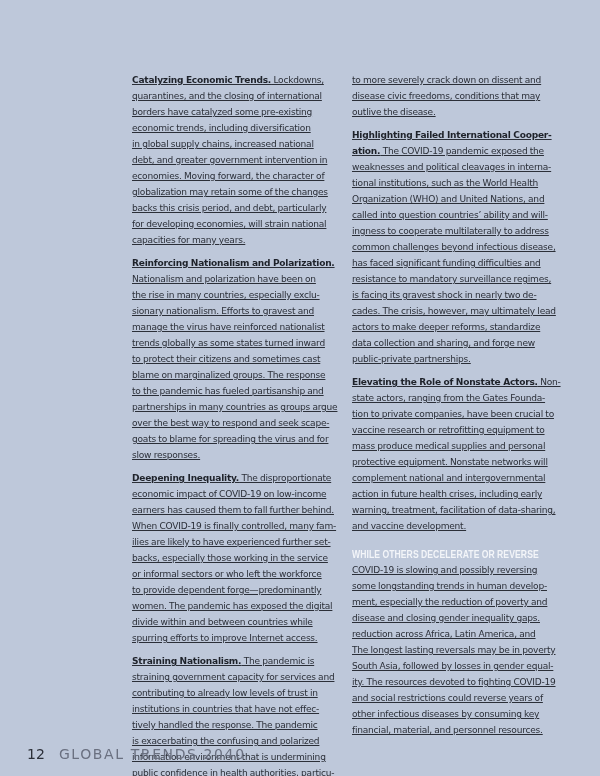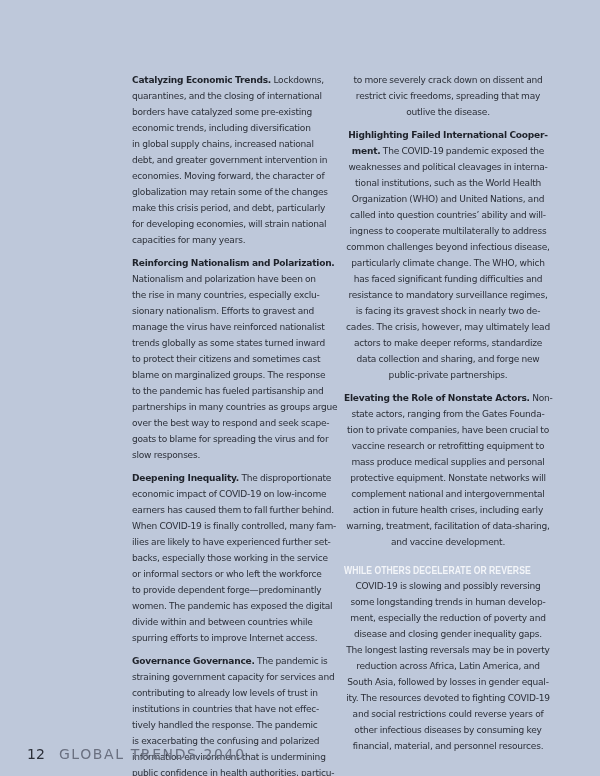--- a/index.html
+++ b/index.html
@@ -14,22 +14,22 @@
   .col {
     position: absolute;
     top: 72px;
     width: 206px;
     font-size: 9.05px;
     line-height: 16.0px;
     letter-spacing: -0.22px;
     word-spacing: -0.3px;
   }
   .col.left { left: 132px; }
-  .col.right { left: 344px; width: 208px; text-align: center; }
-  .para { margin: 0 0 7px 0; }
+  .col.right { left: 352px; width: 208px; }
+  .para { margin: 0 0 7px 0; text-decoration: underline; }
   .para .lead { font-weight: bold; color: #1e222a; }
   .heading {
     font-family: "Liberation Sans", sans-serif;
     font-weight: bold;
     font-size: 10.5px;
     letter-spacing: 0.1px;
     color: #f3f5f9;
     text-transform: uppercase;
     margin: 12px 0 0 0;
     line-height: 16px;
@@ -55,21 +55,21 @@
 <div class="col left">
   <p class="para">
     <span class="line"><span class="lead">Catalyzing Economic Trends.</span><span> Lockdowns,</span></span>
     <span class="line">quarantines, and the closing of international</span>
     <span class="line">borders have catalyzed some pre-existing</span>
     <span class="line">economic trends, including diversification</span>
     <span class="line">in global supply chains, increased national</span>
     <span class="line">debt, and greater government intervention in</span>
     <span class="line">economies. Moving forward, the character of</span>
     <span class="line">globalization may retain some of the changes</span>
-    <span class="line">make this crisis period, and debt, particularly</span>
+    <span class="line">backs this crisis period, and debt, particularly</span>
     <span class="line">for developing economies, will strain national</span>
     <span class="line">capacities for many years.</span>
   </p>
   <p class="para">
     <span class="line"><span class="lead">Reinforcing Nationalism and Polarization.</span></span>
     <span class="line">Nationalism and polarization have been on</span>
     <span class="line">the rise in many countries, especially exclu-</span>
     <span class="line">sionary nationalism. Efforts to gravest and</span>
     <span class="line">manage the virus have reinforced nationalist</span>
     <span class="line">trends globally as some states turned inward</span>
@@ -88,48 +88,47 @@
     <span class="line">When COVID-19 is finally controlled, many fam-</span>
     <span class="line">ilies are likely to have experienced further set-</span>
     <span class="line">backs, especially those working in the service</span>
     <span class="line">or informal sectors or who left the workforce</span>
     <span class="line">to provide dependent forge—predominantly</span>
     <span class="line">women. The pandemic has exposed the digital</span>
     <span class="line">divide within and between countries while</span>
     <span class="line">spurring efforts to improve Internet access.</span>
   </p>
   <p class="para">
-    <span class="line"><span class="lead">Governance Governance.</span><span> The pandemic is</span></span>
+    <span class="line"><span class="lead">Straining Nationalism.</span><span> The pandemic is</span></span>
     <span class="line">straining government capacity for services and</span>
     <span class="line">contributing to already low levels of trust in</span>
     <span class="line">institutions in countries that have not effec-</span>
     <span class="line">tively handled the response. The pandemic</span>
     <span class="line">is exacerbating the confusing and polarized</span>
     <span class="line">information environment that is undermining</span>
     <span class="line">public confidence in health authorities, particu-</span>
 
   </p>
 </div>
 
 <div class="col right">
   <p class="para">
     <span class="line">to more severely crack down on dissent and</span>
-    <span class="line">restrict civic freedoms, spreading that may</span>
+    <span class="line">disease civic freedoms, conditions that may</span>
     <span class="line">outlive the disease.</span>
   </p>
   <p class="para">
     <span class="line"><span class="lead">Highlighting Failed International Cooper-</span></span>
-    <span class="line"><span class="lead">ment.</span><span> The COVID-19 pandemic exposed the</span></span>
+    <span class="line"><span class="lead">ation.</span><span> The COVID-19 pandemic exposed the</span></span>
     <span class="line">weaknesses and political cleavages in interna-</span>
     <span class="line">tional institutions, such as the World Health</span>
     <span class="line">Organization (WHO) and United Nations, and</span>
     <span class="line">called into question countries’ ability and will-</span>
     <span class="line">ingness to cooperate multilaterally to address</span>
     <span class="line">common challenges beyond infectious disease,</span>
-    <span class="line">particularly climate change. The WHO, which</span>
     <span class="line">has faced significant funding difficulties and</span>
     <span class="line">resistance to mandatory surveillance regimes,</span>
     <span class="line">is facing its gravest shock in nearly two de-</span>
     <span class="line">cades. The crisis, however, may ultimately lead</span>
     <span class="line">actors to make deeper reforms, standardize</span>
     <span class="line">data collection and sharing, and forge new</span>
     <span class="line">public-private partnerships.</span>
   </p>
   <p class="para">
     <span class="line"><span class="lead">Elevating the Role of Nonstate Actors.</span><span> Non-</span></span>
@@ -142,22 +141,22 @@
     <span class="line">action in future health crises, including early</span>
     <span class="line">warning, treatment, facilitation of data-sharing,</span>
     <span class="line">and vaccine development.</span>
   </p>
   <div class="heading">WHILE OTHERS DECELERATE OR REVERSE</div>
   <p class="para">
     <span class="line">COVID-19 is slowing and possibly reversing</span>
     <span class="line">some longstanding trends in human develop-</span>
     <span class="line">ment, especially the reduction of poverty and</span>
     <span class="line">disease and closing gender inequality gaps.</span>
+    <span class="line">reduction across Africa, Latin America, and</span>
     <span class="line">The longest lasting reversals may be in poverty</span>
-    <span class="line">reduction across Africa, Latin America, and</span>
     <span class="line">South Asia, followed by losses in gender equal-</span>
     <span class="line">ity. The resources devoted to fighting COVID-19</span>
     <span class="line">and social restrictions could reverse years of</span>
     <span class="line">other infectious diseases by consuming key</span>
     <span class="line">financial, material, and personnel resources.</span>
   </p>
 
 </div>
 
 <div class="footer">

